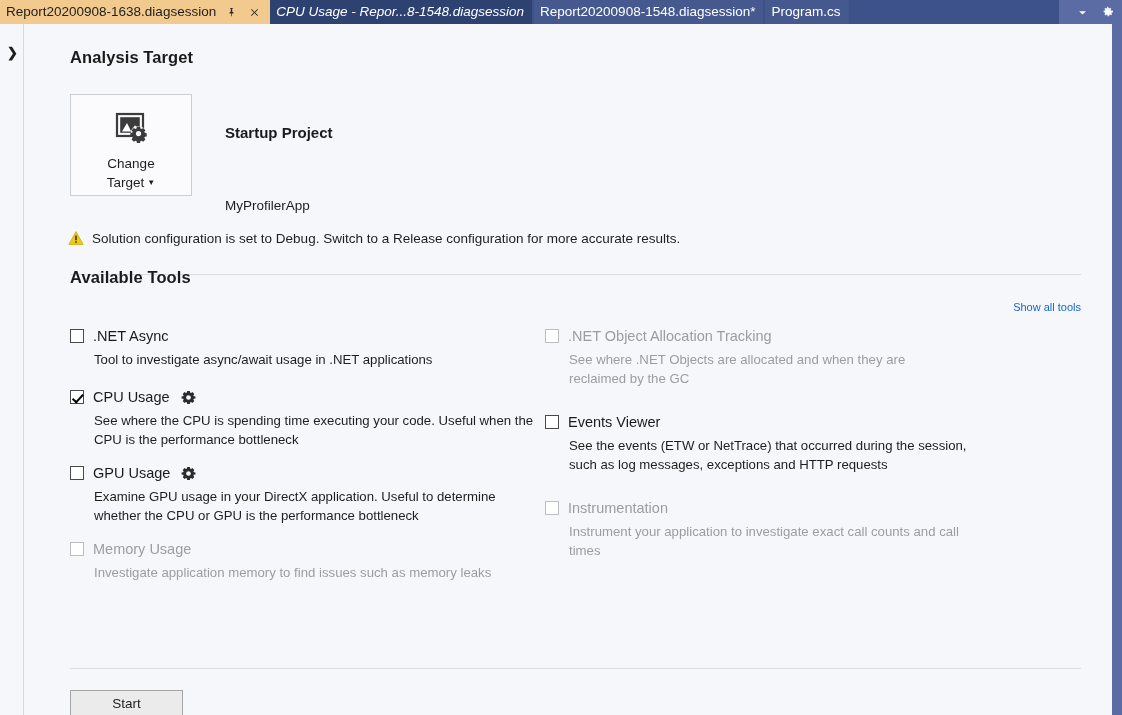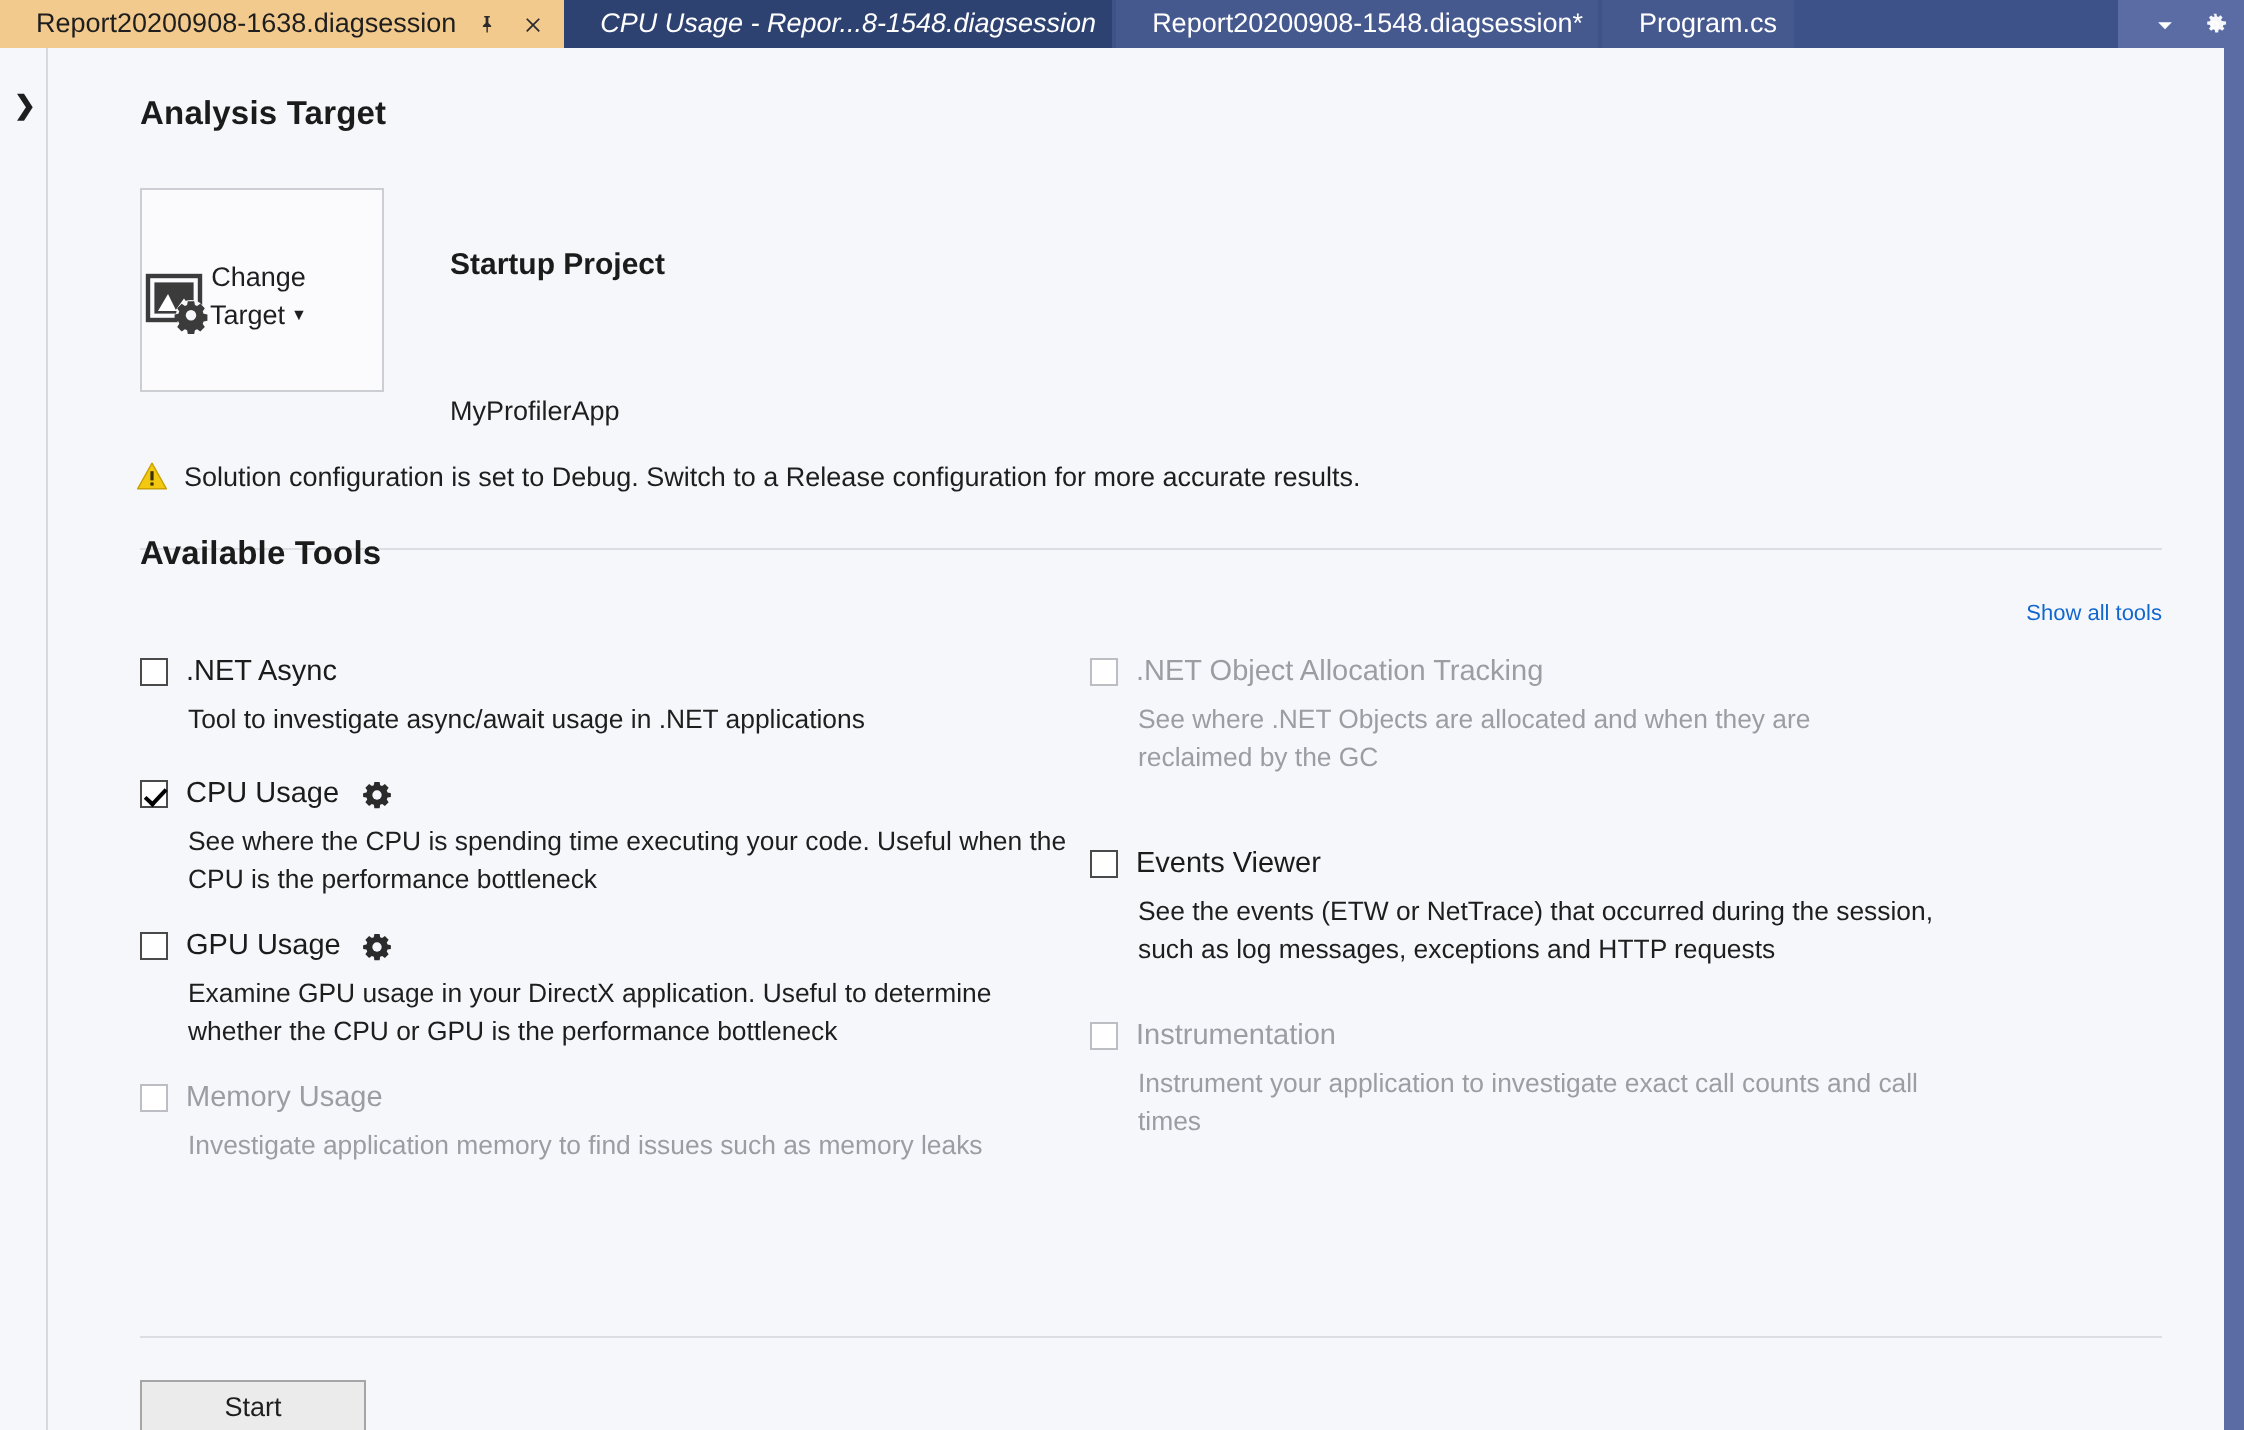--- a/index.html
+++ b/index.html
@@ -23,21 +23,21 @@
     width: 1122px;
     height: 24px;
     background: #3d5288;
     display: flex;
     align-items: stretch;
   }
   .tab {
     display: flex;
     align-items: center;
     height: 24px;
-    padding: 0 8px 0 18px;
+    padding: 0 8px 0 6px;
     font-size: 13.5px;
     white-space: nowrap;
     box-sizing: border-box;
   }
   .tab.active {
     background: #f2ca8e;
     color: #1e1e1e;
   }
   .tab.inactive {
     background: #46598f;
@@ -142,21 +142,21 @@
   
   .change-target-btn {
     position: absolute;
     left: 45px; top: 70px;
     width: 122px;
     height: 102px;
     background: #fbfbfd;
     border: 1px solid #ccced4;
     box-sizing: border-box;
     display: flex;
-    flex-direction: row;
+    flex-direction: column;
     align-items: center;
     cursor: pointer;
   }
   .ct-icon { margin-top: 16px; }
   .ct-label {
     margin-top: 7px;
     font-size: 13.5px;
     line-height: 19px;
     text-align: center;
     color: #1e1e1e;
@@ -435,21 +435,21 @@
       <div class="tool-col" id="tool-col-right">
 
         <div class="tool-item disabled">
           <div class="tool-head">
             <span class="cbx disabled"></span>
             <span class="tool-name">.NET Object Allocation Tracking</span>
           </div>
           <div class="tool-desc" style="max-width:395px;">See where .NET Objects are allocated and when they are reclaimed by the GC</div>
         </div>
 
-        <div class="tool-item" style="margin-top:34px;">
+        <div class="tool-item" style="margin-top:24px;">
           <div class="tool-head">
             <span class="cbx"></span>
             <span class="tool-name">Events Viewer</span>
           </div>
           <div class="tool-desc" style="max-width:425px;">See the events (ETW or NetTrace) that occurred during the session, such as log messages, exceptions and HTTP requests</div>
         </div>
 
         <div class="tool-item disabled" style="margin-top:24px;">
           <div class="tool-head">
             <span class="cbx disabled"></span>

